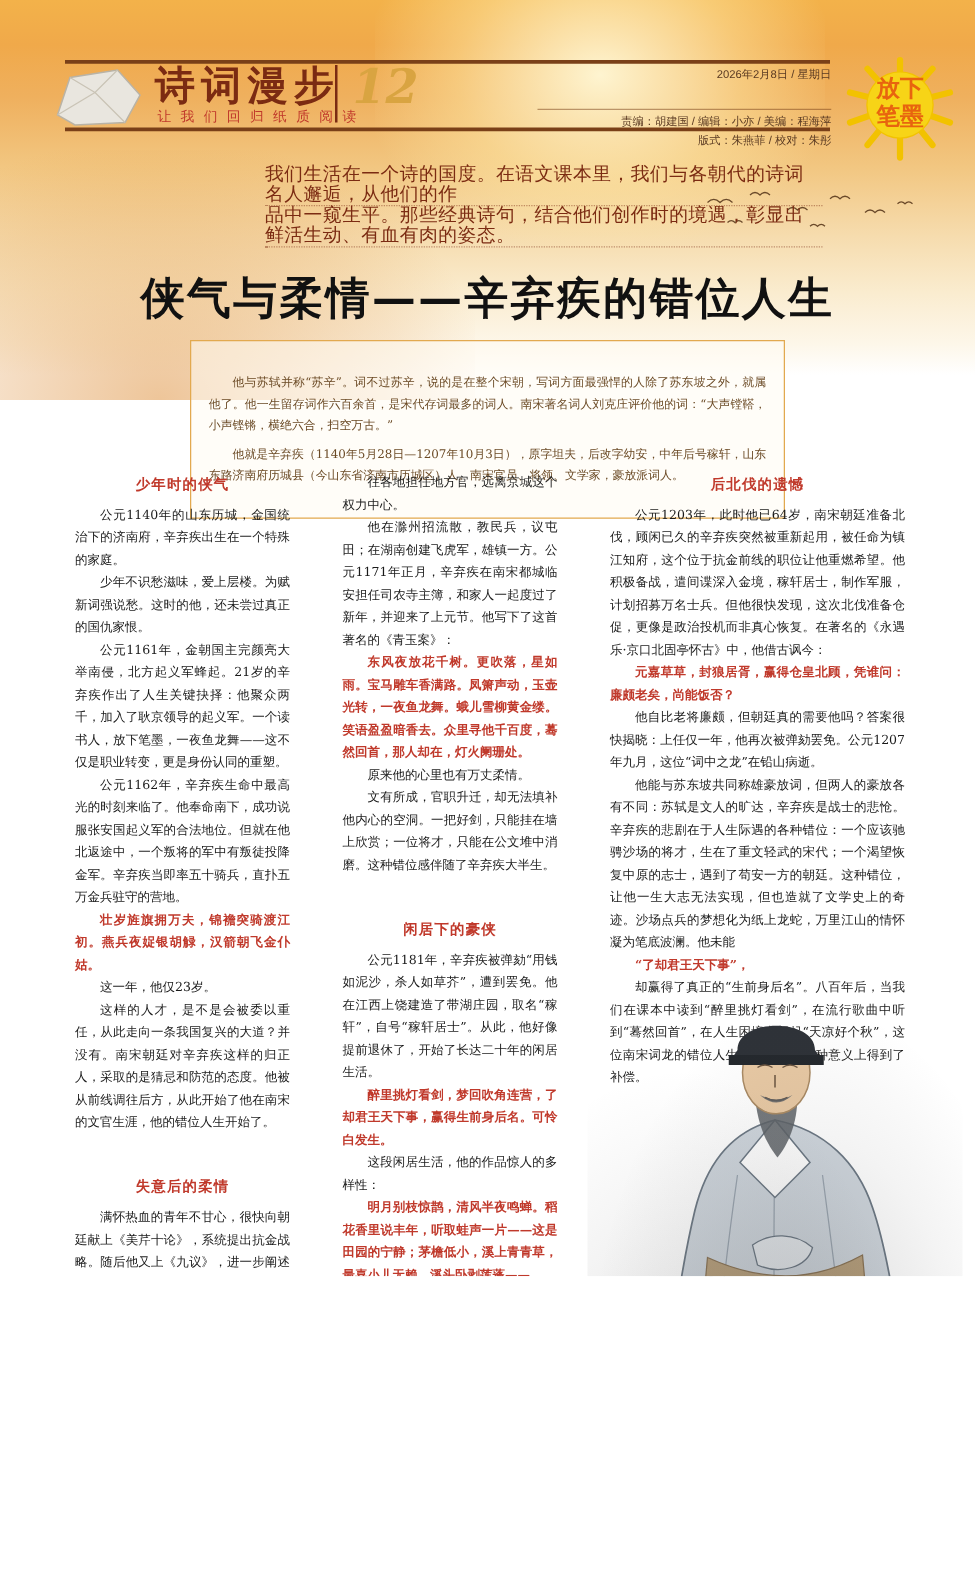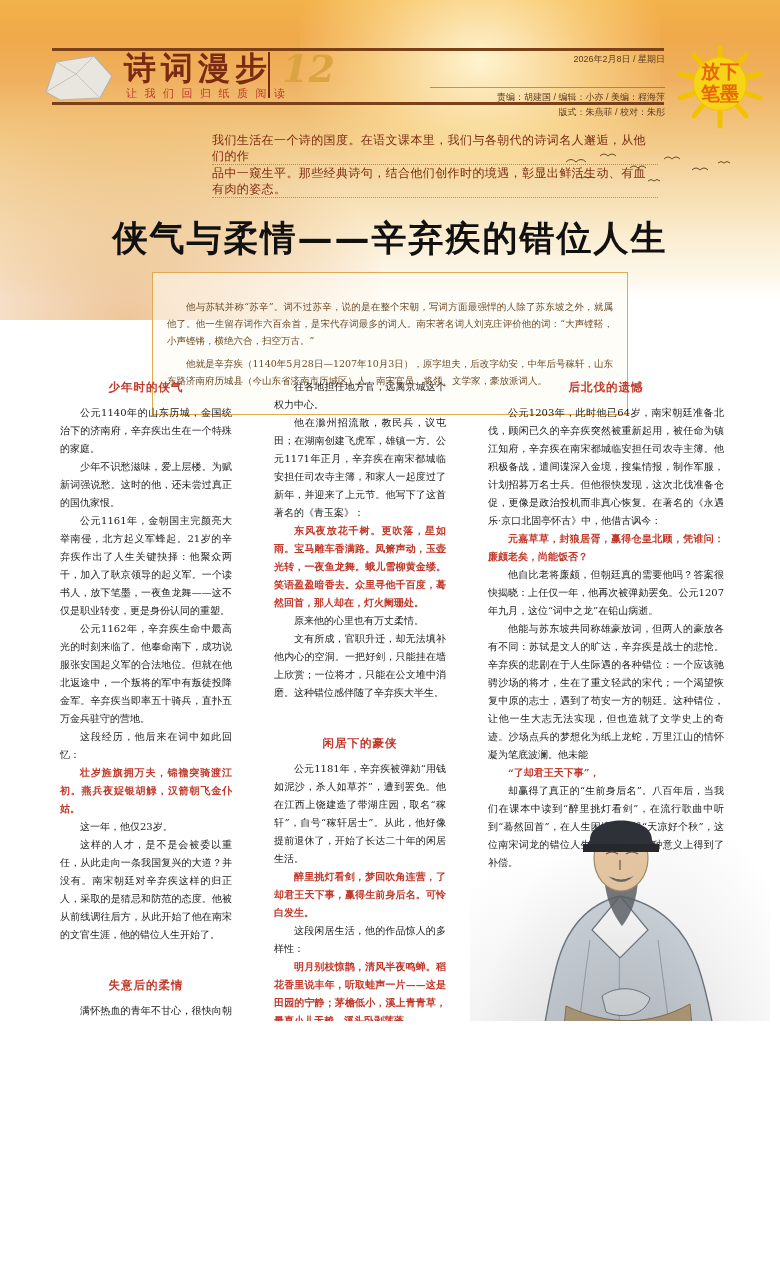--- a/index.html
+++ b/index.html
@@ -130,21 +130,21 @@
     text-align: center;
     width: 44px;
   }
 
   
   .intro-ribbon {
     position: absolute;
     left: 212px; top: 132px;
     width: 446px;
     font-family: Liberation Sans, sans-serif;
-    font-size: 12px;
+    font-size: 15px;
     line-height: 16px;
     color: #7b2b12;
     letter-spacing: 0.4px;
   }
   .intro-ribbon .line { border-bottom: 1px dotted rgba(123,43,18,0.45); }
 
   
   .headline {
     position: absolute;
     left: 0; top: 192px;
@@ -313,21 +313,20 @@
     <p>他与苏轼并称“苏辛”。词不过苏辛，说的是在整个宋朝，写词方面最强悍的人除了苏东坡之外，就属他了。他一生留存词作六百余首，是宋代存词最多的词人。南宋著名词人刘克庄评价他的词：“大声镗鞳，小声铿锵，横绝六合，扫空万古。”</p>
     <p>他就是辛弃疾（1140年5月28日—1207年10月3日），原字坦夫，后改字幼安，中年后号稼轩，山东东路济南府历城县（今山东省济南市历城区）人。南宋官员、将领、文学家，豪放派词人。</p>
   </div>
 
   <div class="col c1">
     <div class="sec-head">少年时的侠气</div>
     <p>公元1140年的山东历城，金国统治下的济南府，辛弃疾出生在一个特殊的家庭。</p>
     <p>少年不识愁滋味，爱上层楼。为赋新词强说愁。这时的他，还未尝过真正的国仇家恨。</p>
     <p>公元1161年，金朝国主完颜亮大举南侵，北方起义军蜂起。21岁的辛弃疾作出了人生关键抉择：他聚众两千，加入了耿京领导的起义军。一个读书人，放下笔墨，一夜鱼龙舞——这不仅是职业转变，更是身份认同的重塑。</p>
     <p>公元1162年，辛弃疾生命中最高光的时刻来临了。他奉命南下，成功说服张安国起义军的合法地位。但就在他北返途中，一个叛将的军中有叛徒投降金军。辛弃疾当即率五十骑兵，直扑五万金兵驻守的营地。</p>
-    <p>这段经历，他后来在词中如此回忆：</p>
     <p class="hl">壮岁旌旗拥万夫，锦襜突骑渡江初。燕兵夜娖银胡觮，汉箭朝飞金仆姑。</p>
     <p>这一年，他仅23岁。</p>
     <p>这样的人才，是不是会被委以重任，从此走向一条我国复兴的大道？并没有。南宋朝廷对辛弃疾这样的归正人，采取的是猜忌和防范的态度。他被从前线调往后方，从此开始了他在南宋的文官生涯，他的错位人生开始了。</p>
     <div class="sec-head gap">失意后的柔情</div>
     <p>满怀热血的青年不甘心，很快向朝廷献上《美芹十论》，系统提出抗金战略。随后他又上《九议》，进一步阐述恢复大计。然而，这些心血之作如石沉大海，只因当时的朝廷虽有短暂的抗金热情，但振兴和议（绍兴和议之后南宋与金朝订立的第二个屈辱和约）后，主和派再次占据上风。主战的辛弃疾迅速地被调</p>
   </div>
 
   <div class="col c2">
     <p>往各地担任地方官，远离京城这个权力中心。</p>
     <p>他在滁州招流散，教民兵，议屯田；在湖南创建飞虎军，雄镇一方。公元1171年正月，辛弃疾在南宋都城临安担任司农寺主簿，和家人一起度过了新年，并迎来了上元节。他写下了这首著名的《青玉案》：</p>
@@ -337,21 +336,21 @@
     <div class="sec-head gap">闲居下的豪侠</div>
     <p>公元1181年，辛弃疾被弹劾“用钱如泥沙，杀人如草芥”，遭到罢免。他在江西上饶建造了带湖庄园，取名“稼轩”，自号“稼轩居士”。从此，他好像提前退休了，开始了长达二十年的闲居生活。</p>
     <p class="hl">醉里挑灯看剑，梦回吹角连营，了却君王天下事，赢得生前身后名。可怜白发生。</p>
     <p>这段闲居生活，他的作品惊人的多样性：</p>
     <p class="hl">明月别枝惊鹊，清风半夜鸣蝉。稻花香里说丰年，听取蛙声一片——这是田园的宁静；茅檐低小，溪上青青草，最喜小儿无赖，溪头卧剥莲蓬——</p>
     <p>这是生活的温柔。他的评价：“军事上他虽说是帅才，可惜无从在战场施展，他填词反倒能从容挥洒，成为纵横词坛的一代‘大帅’。”</p>
   </div>
 
   <div class="col c3">
     <div class="sec-head">后北伐的遗憾</div>
-    <p>公元1203年，此时他已64岁，南宋朝廷准备北伐，顾闲已久的辛弃疾突然被重新起用，被任命为镇江知府，辛弃疾在南宋都城临安担任司农寺主簿。他积极备战，遣间谍深入金境，搜集情报，制作军服，计划招募万名士兵。但他很快发现，这次北伐准备仓促，更像是政治投机而非真心恢复。在著名的《永遇乐·京口北固亭怀古》中，他借古讽今：</p>
+    <p>公元1203年，此时他已64岁，南宋朝廷准备北伐，顾闲已久的辛弃疾突然被重新起用，被任命为镇江知府，这个位于抗金前线的职位让他重燃希望。他积极备战，遣间谍深入金境，稼轩居士，制作军服，计划招募万名士兵。但他很快发现，这次北伐准备仓促，更像是政治投机而非真心恢复。在著名的《永遇乐·京口北固亭怀古》中，他借古讽今：</p>
     <p class="hl">元嘉草草，封狼居胥，赢得仓皇北顾，凭谁问：廉颇老矣，尚能饭否？</p>
     <p>他自比老将廉颇，但朝廷真的需要他吗？答案很快揭晓：上任仅一年，他再次被弹劾罢免。公元1207年九月，这位“词中之龙”在铅山病逝。</p>
     <p>他能与苏东坡共同称雄豪放词，但两人的豪放各有不同：苏轼是文人的旷达，辛弃疾是战士的悲怆。辛弃疾的悲剧在于人生际遇的各种错位：一个应该驰骋沙场的将才，生在了重文轻武的宋代；一个渴望恢复中原的志士，遇到了苟安一方的朝廷。这种错位，让他一生大志无法实现，但也造就了文学史上的奇迹。沙场点兵的梦想化为纸上龙蛇，万里江山的情怀凝为笔底波澜。他未能</p>
     <p class="hl">“了却君王天下事”，</p>
     <p>却赢得了真正的“生前身后名”。八百年后，当我们在课本中读到“醉里挑灯看剑”，在流行歌曲中听到“蓦然回首”，在人生困境中想起“天凉好个秋”，这位南宋词龙的错位人生，已然在另一种意义上得到了补偿。</p>
   </div>
 
   <div class="bottom-wash"></div>
 
   <div class="painting">

